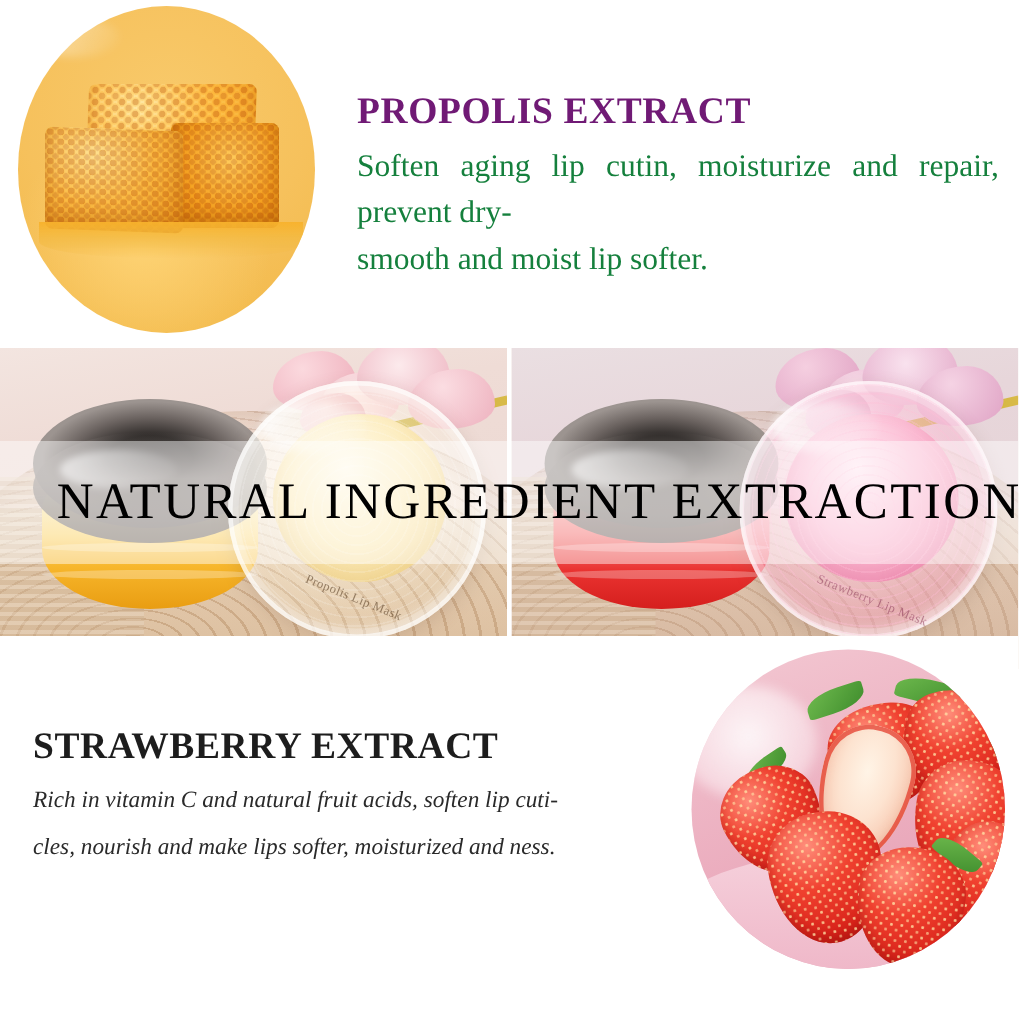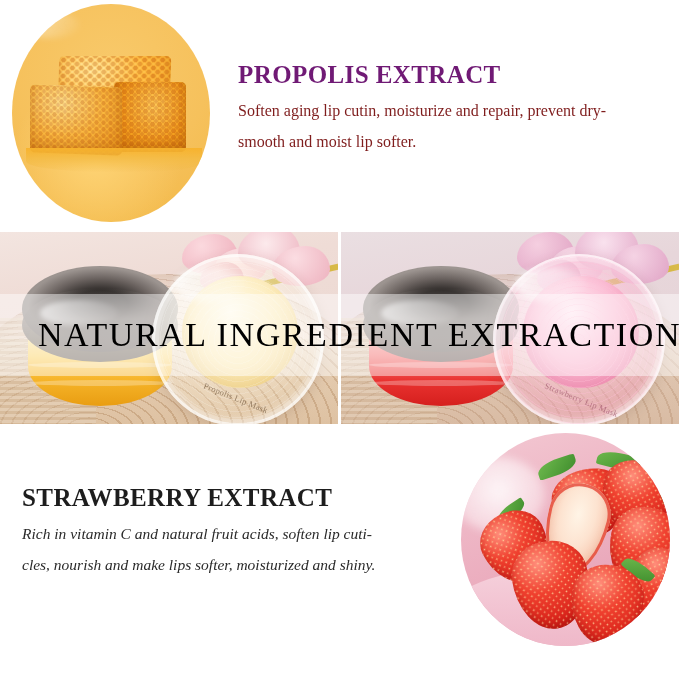--- a/index.html
+++ b/index.html
@@ -107,23 +107,23 @@
     font-size: 25px;
     font-weight: 700;
     letter-spacing: .4px;
     color: #701a75;
     white-space: nowrap;
   }
   .prop-body {
     position: absolute;
     left: 238px; top: 95px;
     width: 428px;
-    font-size: 16px;
+    font-size: 21px;
     line-height: 31px;
-    color: #7f1d1d;
+    color: #15803d;
     text-align: justify;
     text-justify: inter-word;
   }
   .prop-body .lastline { text-align: left; }
 
   
   .sec-banner {
     position: absolute;
     left: 0; top: 232px;
     width: 679px; height: 214px;
@@ -565,21 +565,21 @@
     <div class="banner-veil"></div>
     <div class="banner-text">NATURAL  INGREDIENT  EXTRACTION</div>
   </div>
 
   <div class="sec-strawberry">
 
     <div class="straw-title">STRAWBERRY EXTRACT</div>
 
     <div class="straw-body">
       <div>Rich in vitamin C and natural fruit acids, soften lip cuti-</div>
-      <div class="lastline">cles, nourish and make lips softer, moisturized and shiny.</div>
+      <div class="lastline">cles, nourish and make lips softer, moisturized and ness.</div>
     </div>
 
     <div class="straw-oval">
       <div class="sb-plate"></div>
       <div class="sb-blur-left"></div>
 
       <div class="leaf sb-l4"></div>
       <div class="leaf sb-l1"></div>
       <div class="leaf sb-l2"></div>
       <div class="leaf sb-l3"></div>

